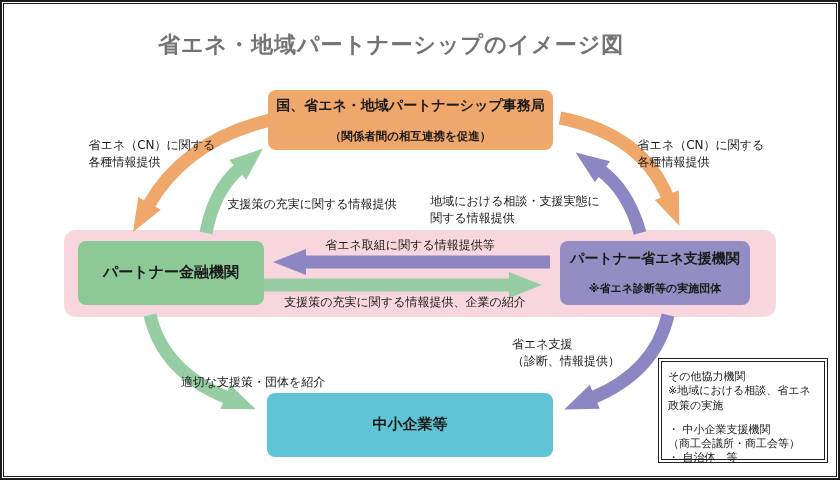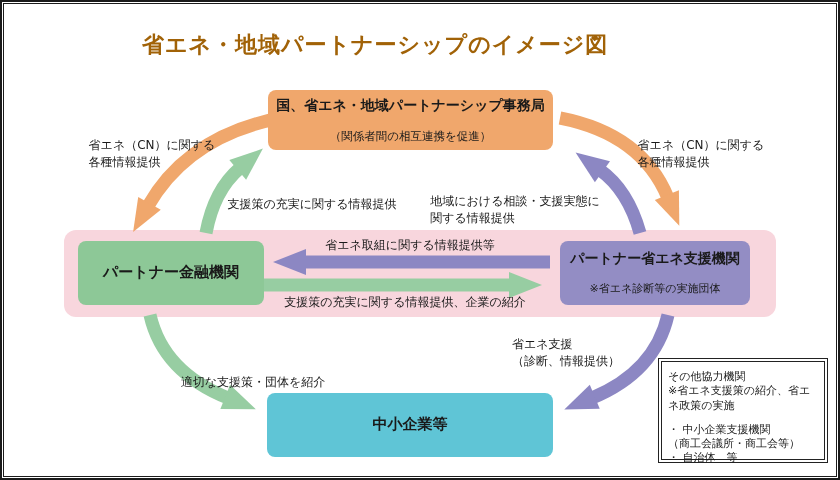--- a/index.html
+++ b/index.html
@@ -7,34 +7,34 @@
     width:840px;height:480px;position:relative;background:#fff;
     font-family:"DejaVu Sans","Liberation Sans",sans-serif;
     color:#1a1a1a;overflow:hidden;
   }
   .frame{
     position:absolute;inset:0;border:2px solid #1b1b1b;
     box-shadow:inset 0 0 0 1px #fff, inset 0 0 0 2px #1b1b1b;
     z-index:10;pointer-events:none;
   }
   .title{
-    position:absolute;left:142px;top:30px;font-size:22px;font-weight:bold;
-    color:#a16207;letter-spacing:1px;z-index:4;white-space:nowrap;
+    position:absolute;left:158px;top:30px;font-size:22px;font-weight:bold;
+    color:#737373;letter-spacing:1px;z-index:4;white-space:nowrap;
   }
   .band{
     position:absolute;left:64px;top:230px;width:712px;height:87px;
     background:#F8D6DD;border-radius:12px;z-index:1;
   }
   .arrows{position:absolute;left:0;top:0;z-index:2;}
   .box{
     position:absolute;display:flex;flex-direction:column;align-items:center;
     justify-content:center;text-align:center;border-radius:8px;z-index:3;gap:15px;
   }
   .box .t1{font-weight:bold;font-size:14px;line-height:1.3;}
-  .box .t2{font-weight:normal;font-size:11.5px;line-height:1.3;}
+  .box .t2{font-weight:bold;font-size:11.5px;line-height:1.3;}
   .box-hq{left:268px;top:90px;width:285px;height:60px;background:#F0A76C;}
   .box-fin{left:78px;top:241px;width:186px;height:64px;background:#8DC897;}
   .box-fin .t1{font-size:15px;}
   .box-sup{left:560px;top:241px;width:190px;height:64px;background:#938DC4;}
   .box-sup .t2{font-size:11px;}
   .box-sme{left:267px;top:393px;width:286px;height:64px;background:#5FC5D6;}
   .box-sme .t1{font-size:15px;}
   .lbl{
     position:absolute;font-size:12px;line-height:1.45;text-align:left;
     transform:translateX(-50%);white-space:pre-line;z-index:4;
@@ -114,17 +114,17 @@
 
 <div class="lbl" style="left:405px;top:294px;">支援策の充実に関する情報提供、企業の紹介</div>
 
 <div class="lbl" style="left:253px;top:342px;margin-top:32px;">適切な支援策・団体を紹介</div>
 
 <div class="lbl" style="left:566px;top:336px;">省エネ支援
 （診断、情報提供）</div>
 
 <div class="other">
   <div>その他協力機関</div>
-  <div>※省エネ支援策の紹介、省エネ政策の実施</div>
+  <div>※地域における相談、省エネ政策の実施</div>
   <div class="gap">・ 中小企業支援機関</div>
   <div>（商工会議所・商工会等）</div>
   <div>・ 自治体　等</div>
 </div>
 
 </body></html>

